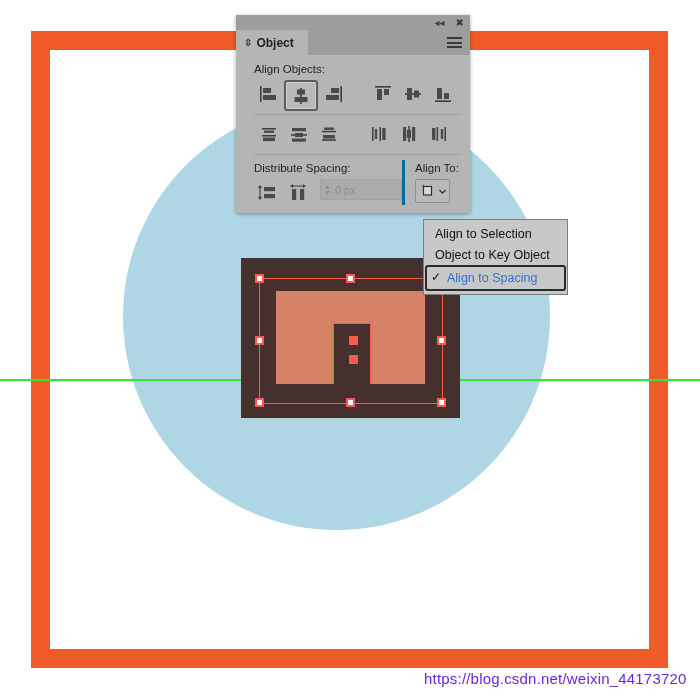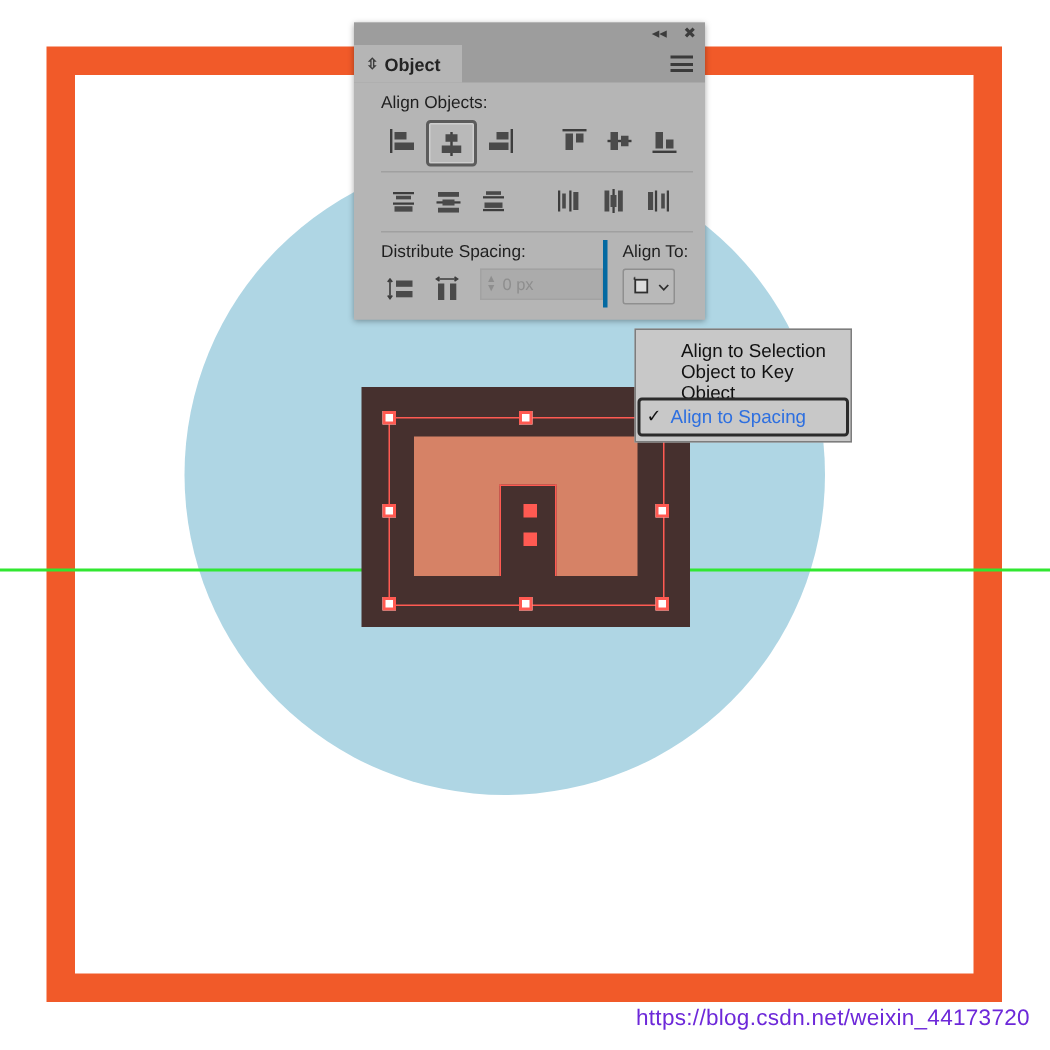--- a/index.html
+++ b/index.html
@@ -125,21 +125,21 @@
     display:flex;align-items:center;justify-content:center;gap:2px;cursor:pointer;
   }
 
   
   .dropdown{
     position:absolute;left:423px;top:219px;width:143px;
     background:#c8c8c8;border:1px solid #7d7d7d;
     font-size:12.5px;color:#111;padding:3px 0;
   }
   .dd-item{
-    height:21px;display:flex;align-items:center;padding-left:30px;position:relative;cursor:pointer;
+    height:21px;display:flex;align-items:center;padding-left:11px;position:relative;cursor:pointer;
   }
   .dd-item.selected{
     color:var(--ddsel);
     border:2px solid #2b2b2b;
     border-radius:3px;
     background:#c8c8c8;
     height:22px;
     margin:0 1px;
     padding-left:20px;
   }

